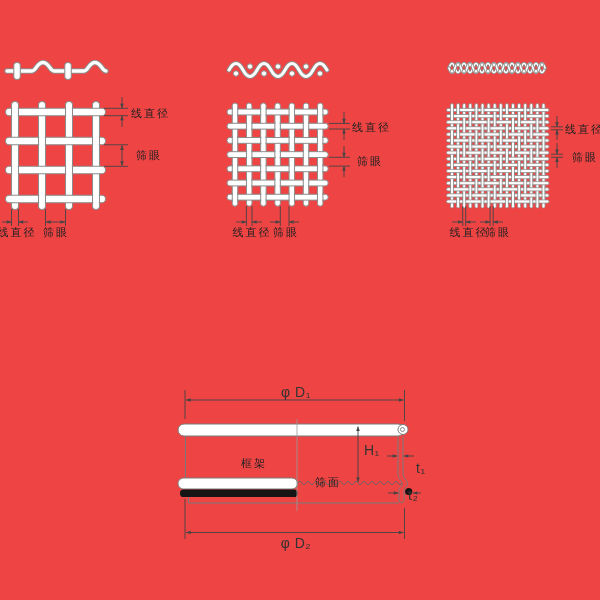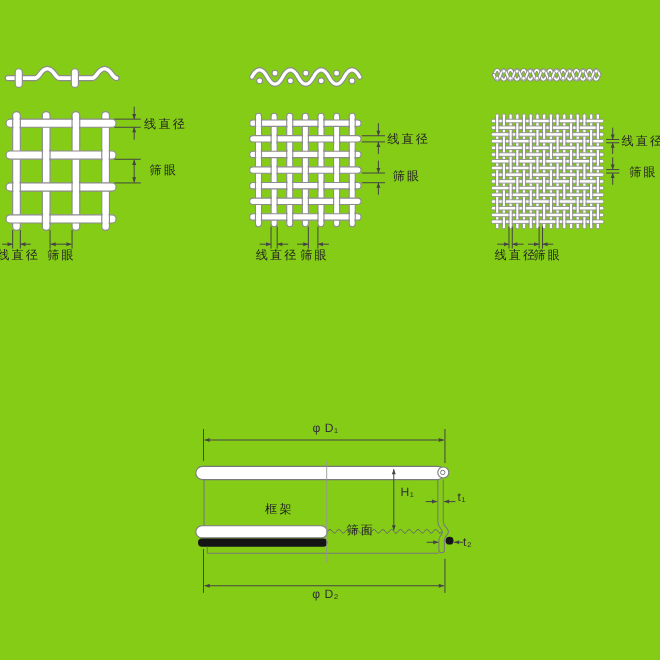--- a/index.html
+++ b/index.html
@@ -1,22 +1,22 @@
 <!DOCTYPE html>
 <html><head>
 <meta charset="utf-8">
 <style>
   html,body{margin:0;padding:0;background:#fff;}
-  .stage{position:relative;width:600px;height:600px;background:#84cc16;overflow:hidden;
+  .stage{position:relative;width:600px;height:600px;background:#ef4444;overflow:hidden;
          font-family:"Liberation Sans",sans-serif;}
   #art{position:absolute;left:0;top:0;}
   .lbl{position:absolute;font-size:11px;color:#222;white-space:nowrap;line-height:1.15;}
   .cjk{letter-spacing:2px;}
   .ctr{transform:translateX(-50%);}
-  .dim{font-size:11px;color:#333;letter-spacing:0.5px;}
+  .dim{font-size:14px;color:#333;letter-spacing:0.5px;}
 </style>
 </head>
 <body>
 
 <div class="stage">
   <svg id="art" width="600" height="600" viewBox="0 0 600 600">
       <g>
         <path d="M7,71 H32 C36,71 37,62.5 43,62.5 C49,62.5 50,71 54,71 H84 C88,71 89,62.5 95,62.5 C101,62.5 102,71 106,71" fill="none" stroke="#8c8c8c" stroke-width="5.5" stroke-linecap="round"></path>
         <path d="M7,71 H32 C36,71 37,62.5 43,62.5 C49,62.5 50,71 54,71 H84 C88,71 89,62.5 95,62.5 C101,62.5 102,71 106,71" fill="none" stroke="#fff" stroke-width="3.4" stroke-linecap="round"></path>
         <rect x="13.8" y="62.5" width="6.5" height="17" rx="3.25" fill="#fff" stroke="#8c8c8c" stroke-width="1.05"></rect>
@@ -726,15 +726,15 @@
   <div class="lbl cjk" style="left:565px;top:123px">线直径</div>
   <div class="lbl cjk" style="left:572px;top:151px">筛眼</div>
   <div class="lbl cjk ctr" style="left:469px;top:226px">线直径</div>
   <div class="lbl cjk ctr" style="left:498px;top:226px">筛眼</div>
 
   <div class="lbl dim ctr" style="left:296px;top:384px">φ D₁</div>
   <div class="lbl dim ctr" style="left:296px;top:535px">φ D₂</div>
   <div class="lbl cjk ctr" style="left:254px;top:457px">框架</div>
   <div class="lbl cjk ctr" style="left:328px;top:476px">筛面</div>
   <div class="lbl dim" style="left:364px;top:442px">H₁</div>
-  <div class="lbl dim" style="left:416px;top:446px">t₁</div>
-  <div class="lbl dim" style="left:421px;top:487px">t₂</div>
+  <div class="lbl dim" style="left:416px;top:460px">t₁</div>
+  <div class="lbl dim" style="left:408px;top:487px">t₂</div>
 </div>
 
 </body></html>

